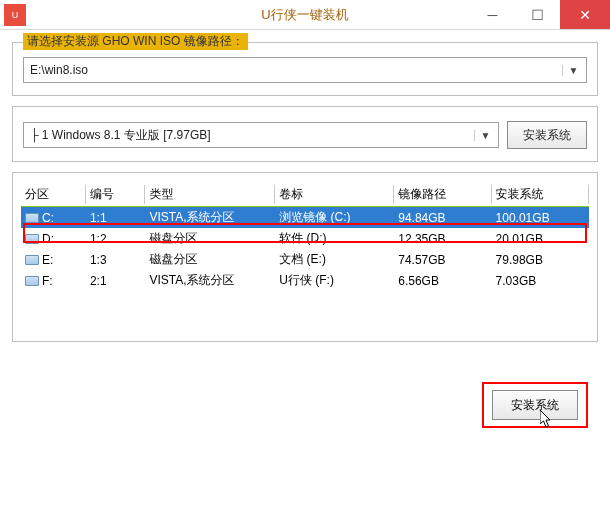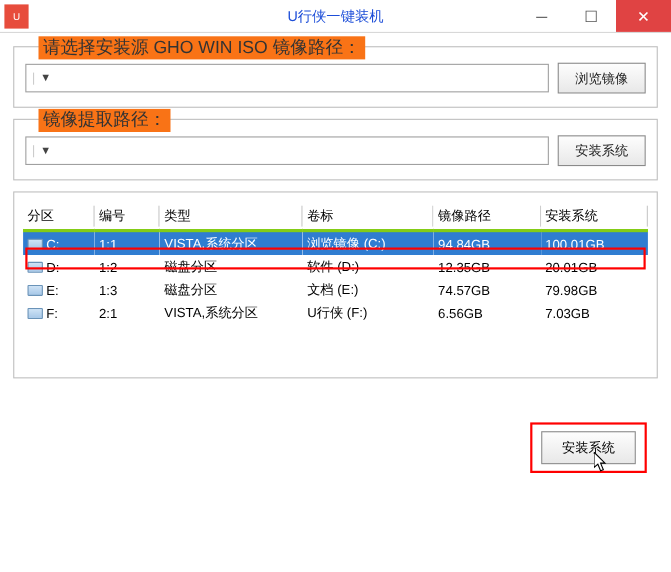--- a/index.html
+++ b/index.html
@@ -1,40 +1,40 @@
 <!DOCTYPE html>
 <html><head>
 <meta charset="utf-8">
 <style>
 * { box-sizing: border-box; margin: 0; padding: 0; }
 body { font-family: "Microsoft YaHei", "SimSun", sans-serif; font-size: 12px; background: #fff; width: 610px; height: 520px; overflow: hidden; }
 
 .titlebar { height: 30px; background: #fff; border-bottom: 1px solid #d8d8d8; display: flex; align-items: center; position: relative; }
 .titlebar-icon { width: 22px; height: 22px; background: #e74c3c; margin-left: 4px; display: flex; align-items: center; justify-content: center; color: #fff; font-size: 9px; }
-.titlebar-title { position: absolute; left: 50%; transform: translateX(-50%); font-size: 13px; color: #1d4ed8; }
+.titlebar-title { position: absolute; left: 50%; transform: translateX(-50%); font-size: 13px; color: #a16207; }
 .titlebar-controls { margin-left: auto; display: flex; height: 100%; }
 .titlebar-btn { width: 45px; display: flex; align-items: center; justify-content: center; font-size: 14px; color: #555; cursor: pointer; }
 .titlebar-btn.close { background: #e04343; color: #fff; width: 50px; }
 
 .content { padding: 12px; }
 
 .fieldset { border: 1px solid #bfbfbf; padding: 14px 10px 12px 10px; margin-bottom: 10px; position: relative; }
-.fieldset-legend { position: absolute; top: -10px; left: 22px; background: #f97316; padding: 0 4px; font-size: 16px; color: #333; }
+.fieldset-legend { position: absolute; top: -10px; left: 10px; background: #eab308; padding: 0 4px; font-size: 12px; color: #333; }
 .fieldset-row { display: flex; align-items: center; gap: 8px; }
 
 .combo { flex: 1; height: 26px; border: 1px solid #a0a0a0; background: #fff; display: flex; align-items: center; padding: 0 6px; position: relative; }
 .combo-text { flex: 1; font-size: 12px; color: #222; }
 .combo-arrow { width: 18px; text-align: center; font-size: 10px; color: #444; border-left: 1px solid #ccc; padding-left: 4px; }
 
 .btn { min-width: 80px; height: 28px; border: 1px solid #8a8a8a; background: linear-gradient(#fdfdfd, #e8e8e8); display: flex; align-items: center; justify-content: center; font-size: 12px; color: #222; cursor: pointer; }
 
 .table-wrap { border: 1px solid #bfbfbf; padding: 10px 8px 8px 8px; height: 170px; position: relative; }
 .red-box { position: absolute; top: 50px; left: 10px; right: 10px; height: 20px; border: 2px solid #ff0000; pointer-events: none; z-index: 5; }
 table { width: 100%; border-collapse: collapse; table-layout: fixed; }
-th { text-align: left; font-weight: normal; font-size: 12px; padding: 3px 4px; border-bottom: 3px solid #84cc16; background: #fff; position: relative; }
+th { text-align: left; font-weight: normal; font-size: 12px; padding: 3px 4px; border-bottom: 1px solid #84cc16; background: #fff; position: relative; }
 th::after { content: ""; position: absolute; right: 0; top: 2px; bottom: 2px; width: 1px; background: #c8c8c8; }
 td { font-size: 12px; padding: 2px 4px; white-space: nowrap; overflow: hidden; }
 tr.selected td { background: #2f7dd1; color: #fff; }
 .drive-icon { display: inline-block; width: 14px; height: 10px; background: linear-gradient(#cfe3f5, #a7c8e8); border: 1px solid #6a93b8; margin-right: 3px; vertical-align: middle; border-radius: 1px; }
 
 .bottom-area { display: flex; justify-content: flex-end; margin-top: 40px; padding-right: 10px; }
 .install-btn-wrap { border: 2px solid #ff0000; padding: 6px 8px; position: relative; }
 .install-btn { min-width: 86px; height: 30px; border: 1px solid #8a8a8a; background: linear-gradient(#fdfdfd, #e8e8e8); display: flex; align-items: center; justify-content: center; font-size: 12px; cursor: pointer; }
 .cursor { position: absolute; bottom: -8px; right: 30px; font-size: 16px; color: #000; pointer-events: none; }
 
@@ -57,30 +57,30 @@
     <div class="titlebar-btn close">✕</div>
   </div>
 </div>
 
 <div class="content">
 
   <div class="fieldset">
     <div class="fieldset-legend">请选择安装源 GHO WIN ISO 镜像路径：</div>
     <div class="fieldset-row">
       <div class="combo">
+        <span class="combo-text">E:\win8.iso</span>
         <span class="combo-arrow">▼</span>
       </div>
-      <div class="btn">浏览镜像</div>
     </div>
   </div>
 
   <div class="fieldset">
-    <div class="fieldset-legend">镜像提取路径：</div>
     <div class="fieldset-row">
       <div class="combo">
+        <span class="combo-text">├ 1 Windows 8.1 专业版 [7.97GB]</span>
         <span class="combo-arrow">▼</span>
       </div>
       <div class="btn">安装系统</div>
     </div>
   </div>
 
   <div class="table-wrap">
     <div class="red-box"></div>
     <table>
       <colgroup>

